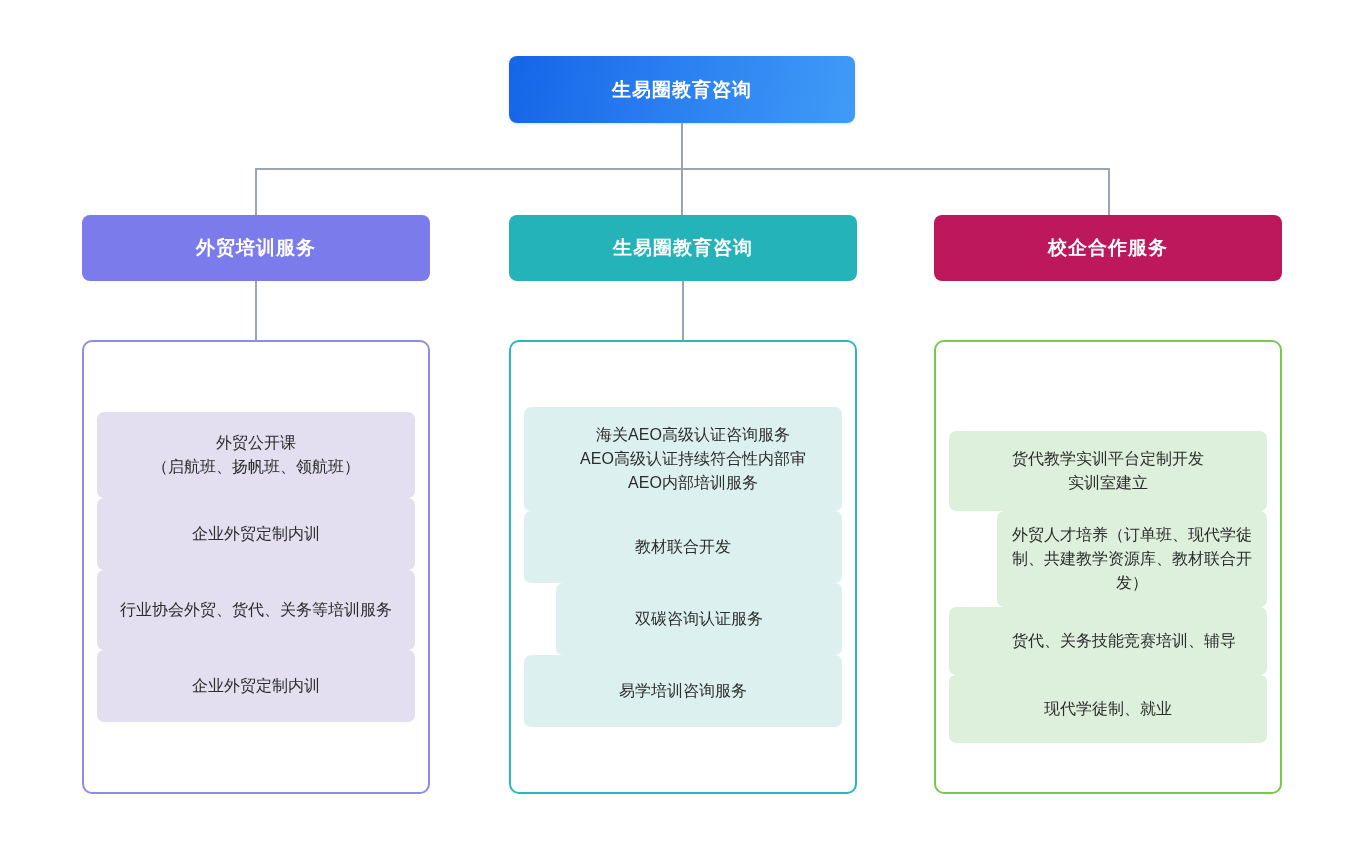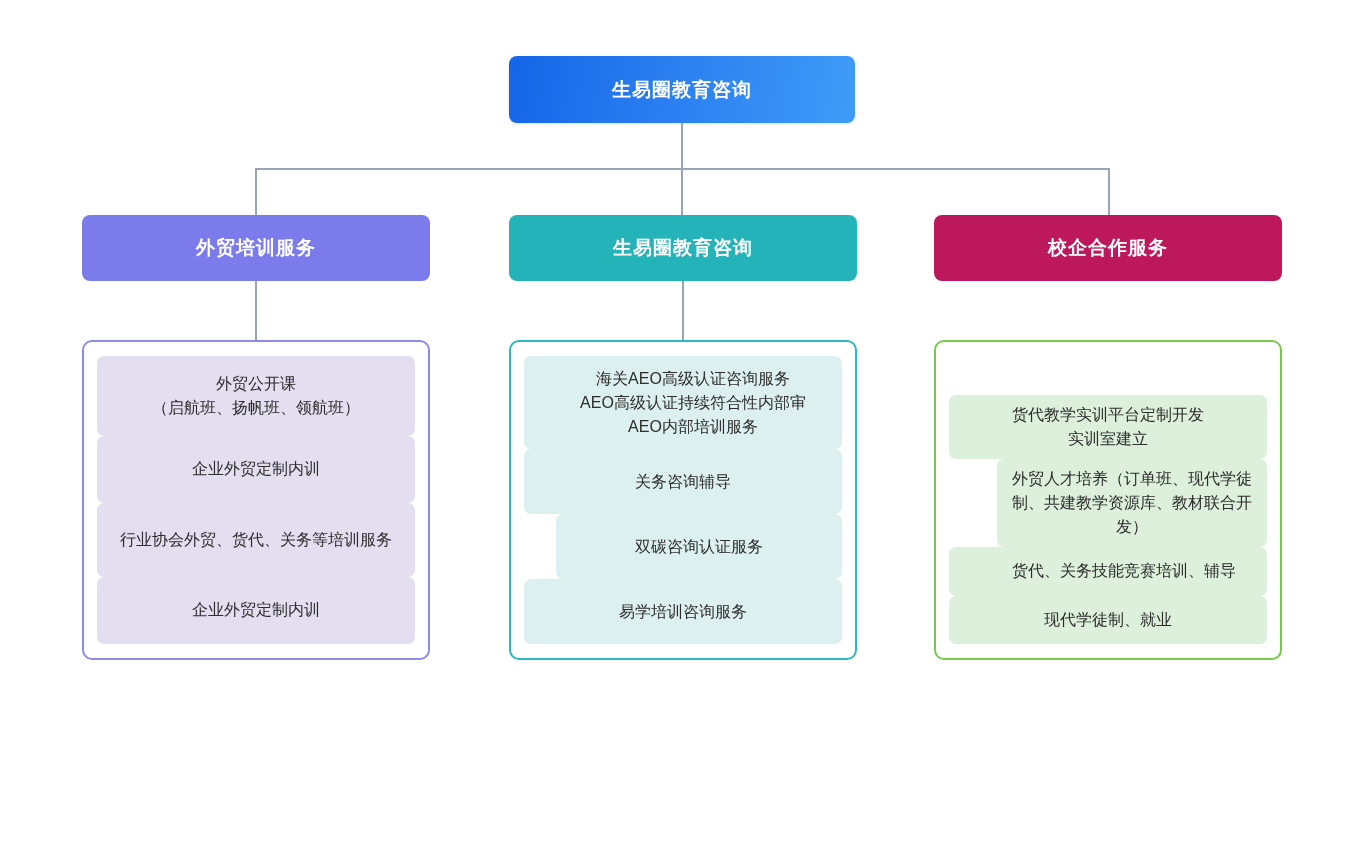--- a/index.html
+++ b/index.html
@@ -87,21 +87,21 @@
     width: 1.6px;
     height: 74px;
     background: #9aa5b4;
   }
 
   
   .items-box {
     position: absolute;
     top: 125px;
     width: 348px;
-    height: 320px;
+    height: 454px;
     box-sizing: border-box;
     border-radius: 10px;
     border: 2px solid #8c8ce8;
     background: #ffffff;
     padding: 14px 13px;
     display: flex;
     flex-direction: column;
     justify-content: center;
   }
   .branch-teal  .items-box { border-color: #2bb8bc; }
@@ -187,21 +187,21 @@
       <span class="branch-label">生易圈教育咨询</span>
     </div>
     <div class="branch-stub"></div>
     <div class="items-box">
       <div class="item">
         <span class="item-text">海关AEO高级认证咨询服务
 AEO高级认证持续符合性内部审
 AEO内部培训服务</span>
       </div>
       <div class="item">
-        <span class="item-text">关务咨询辅导</span>
+        <span class="item-text">教材联合开发</span>
       </div>
       <div class="item">
         <span class="item-text">双碳咨询认证服务</span>
       </div>
       <div class="item">
         <span class="item-text">易学培训咨询服务</span>
       </div>
     </div>
   </div>
 

